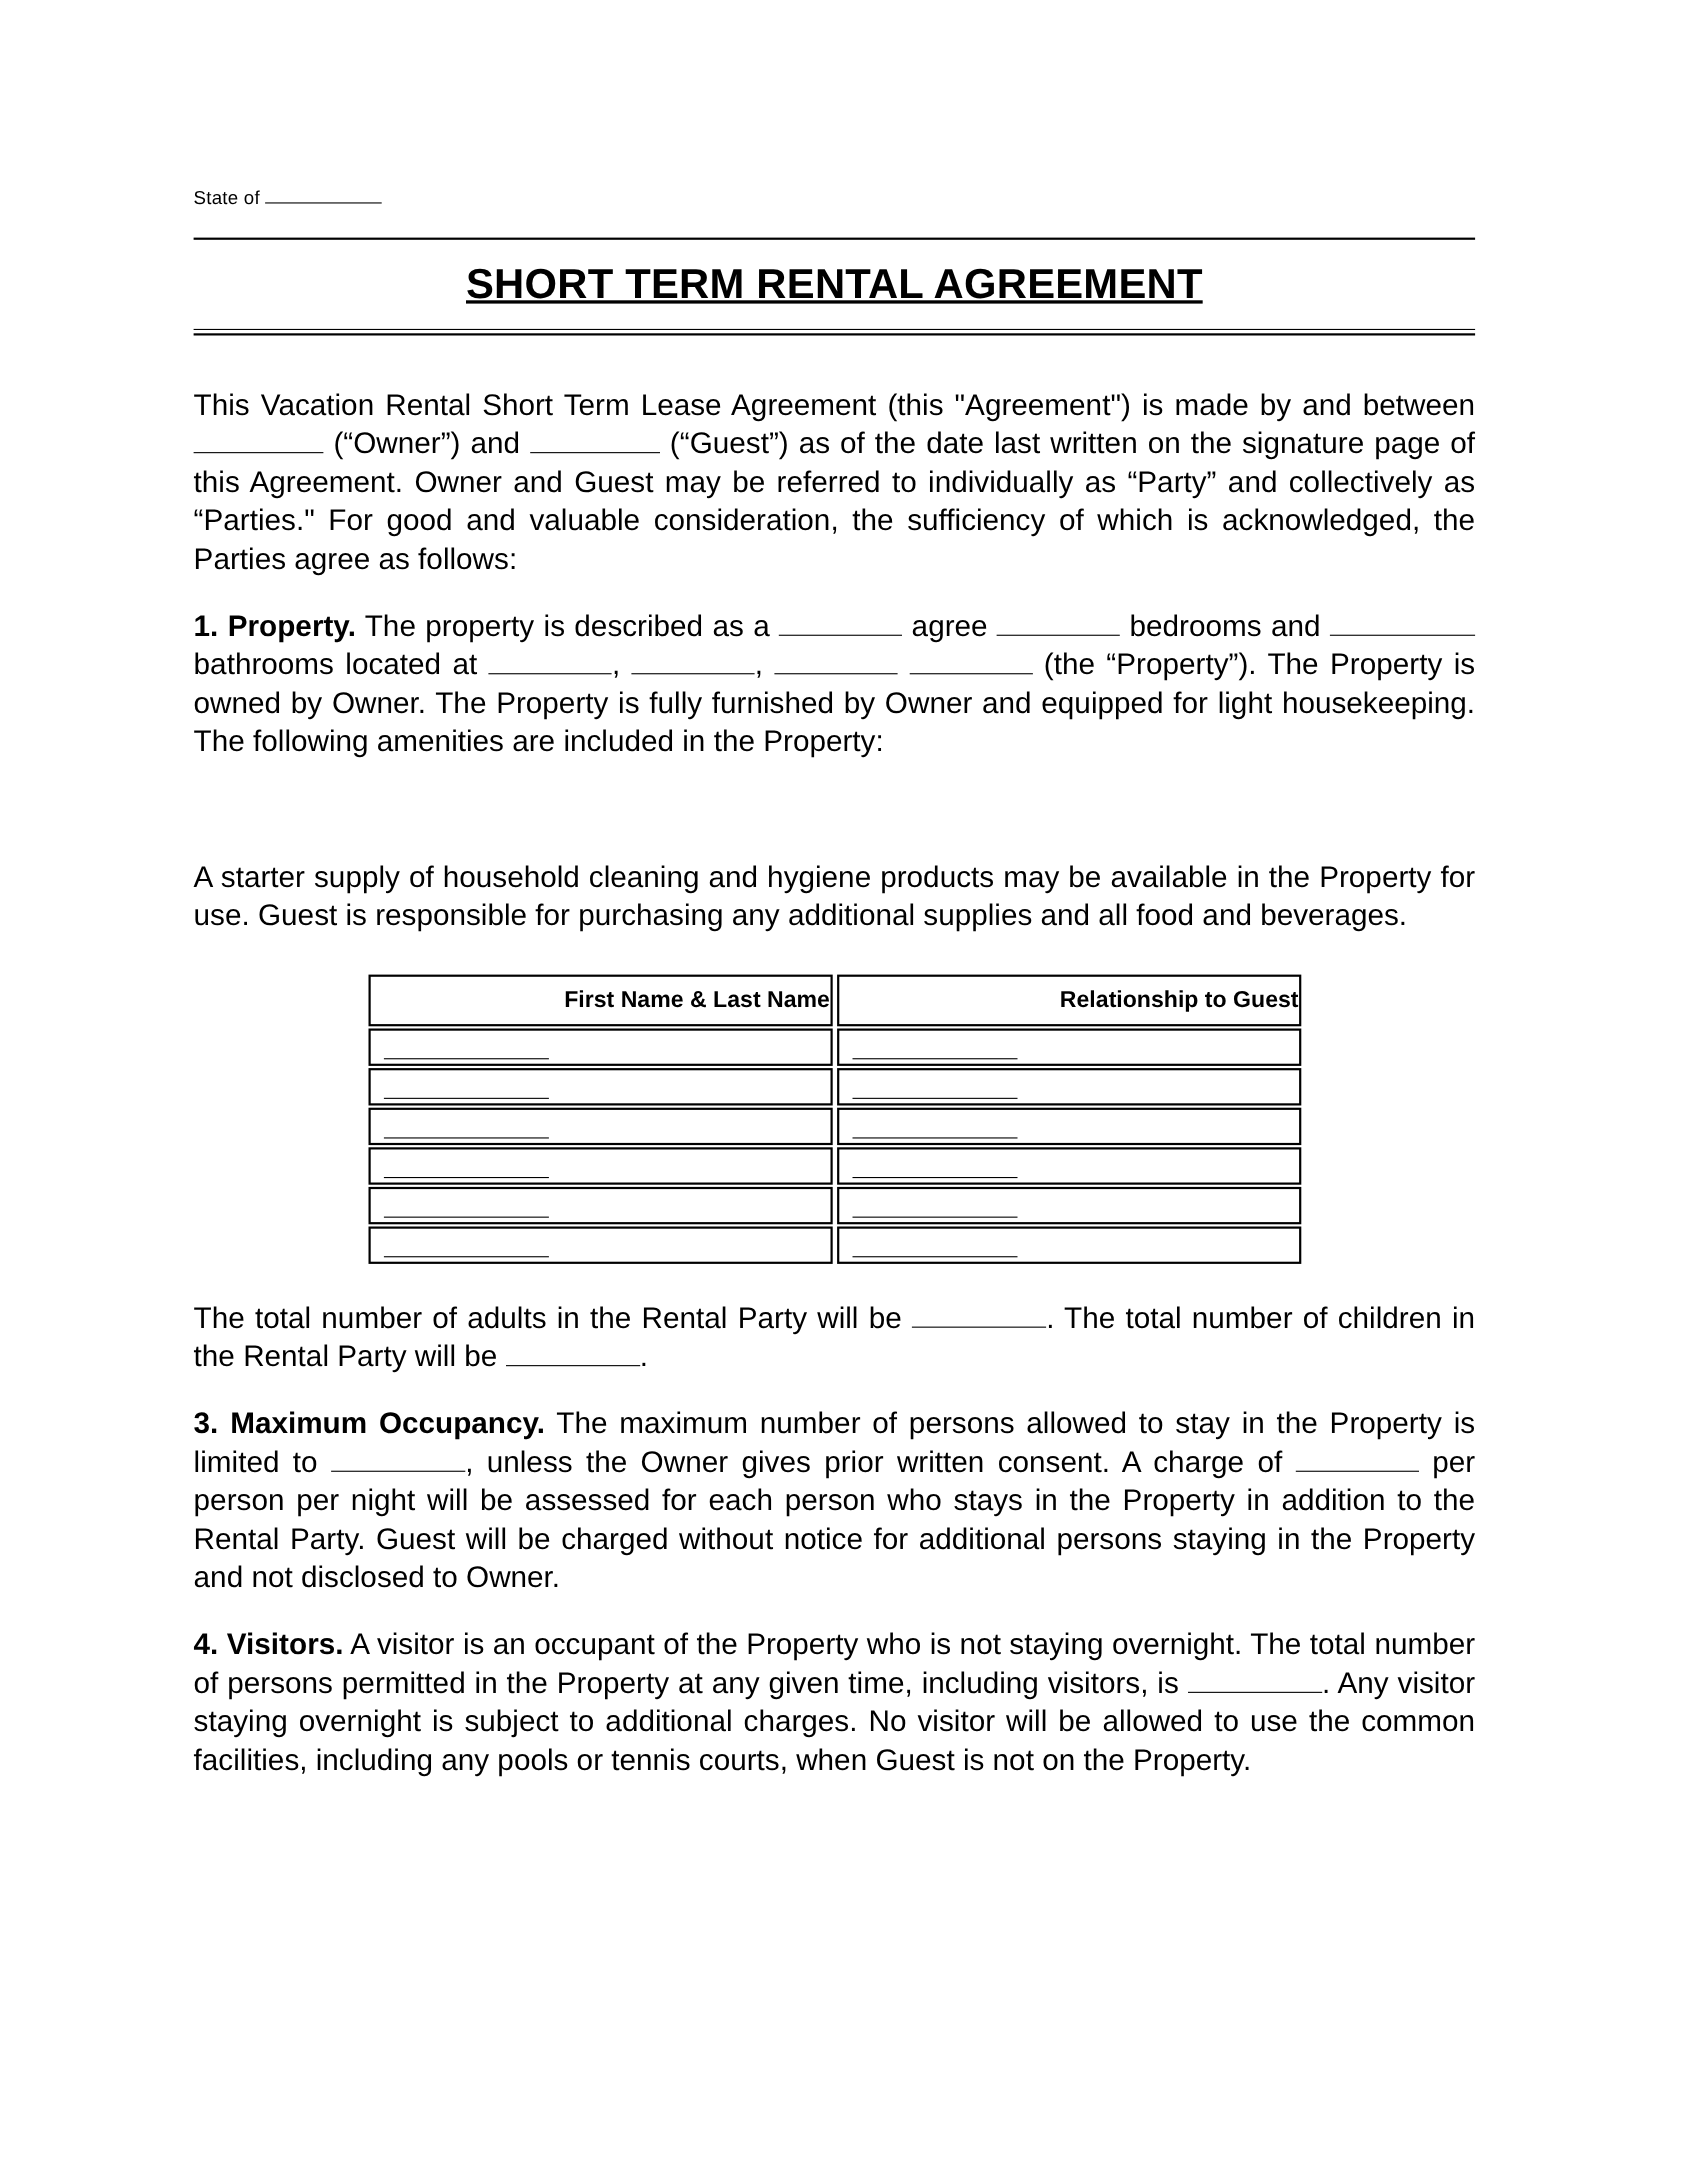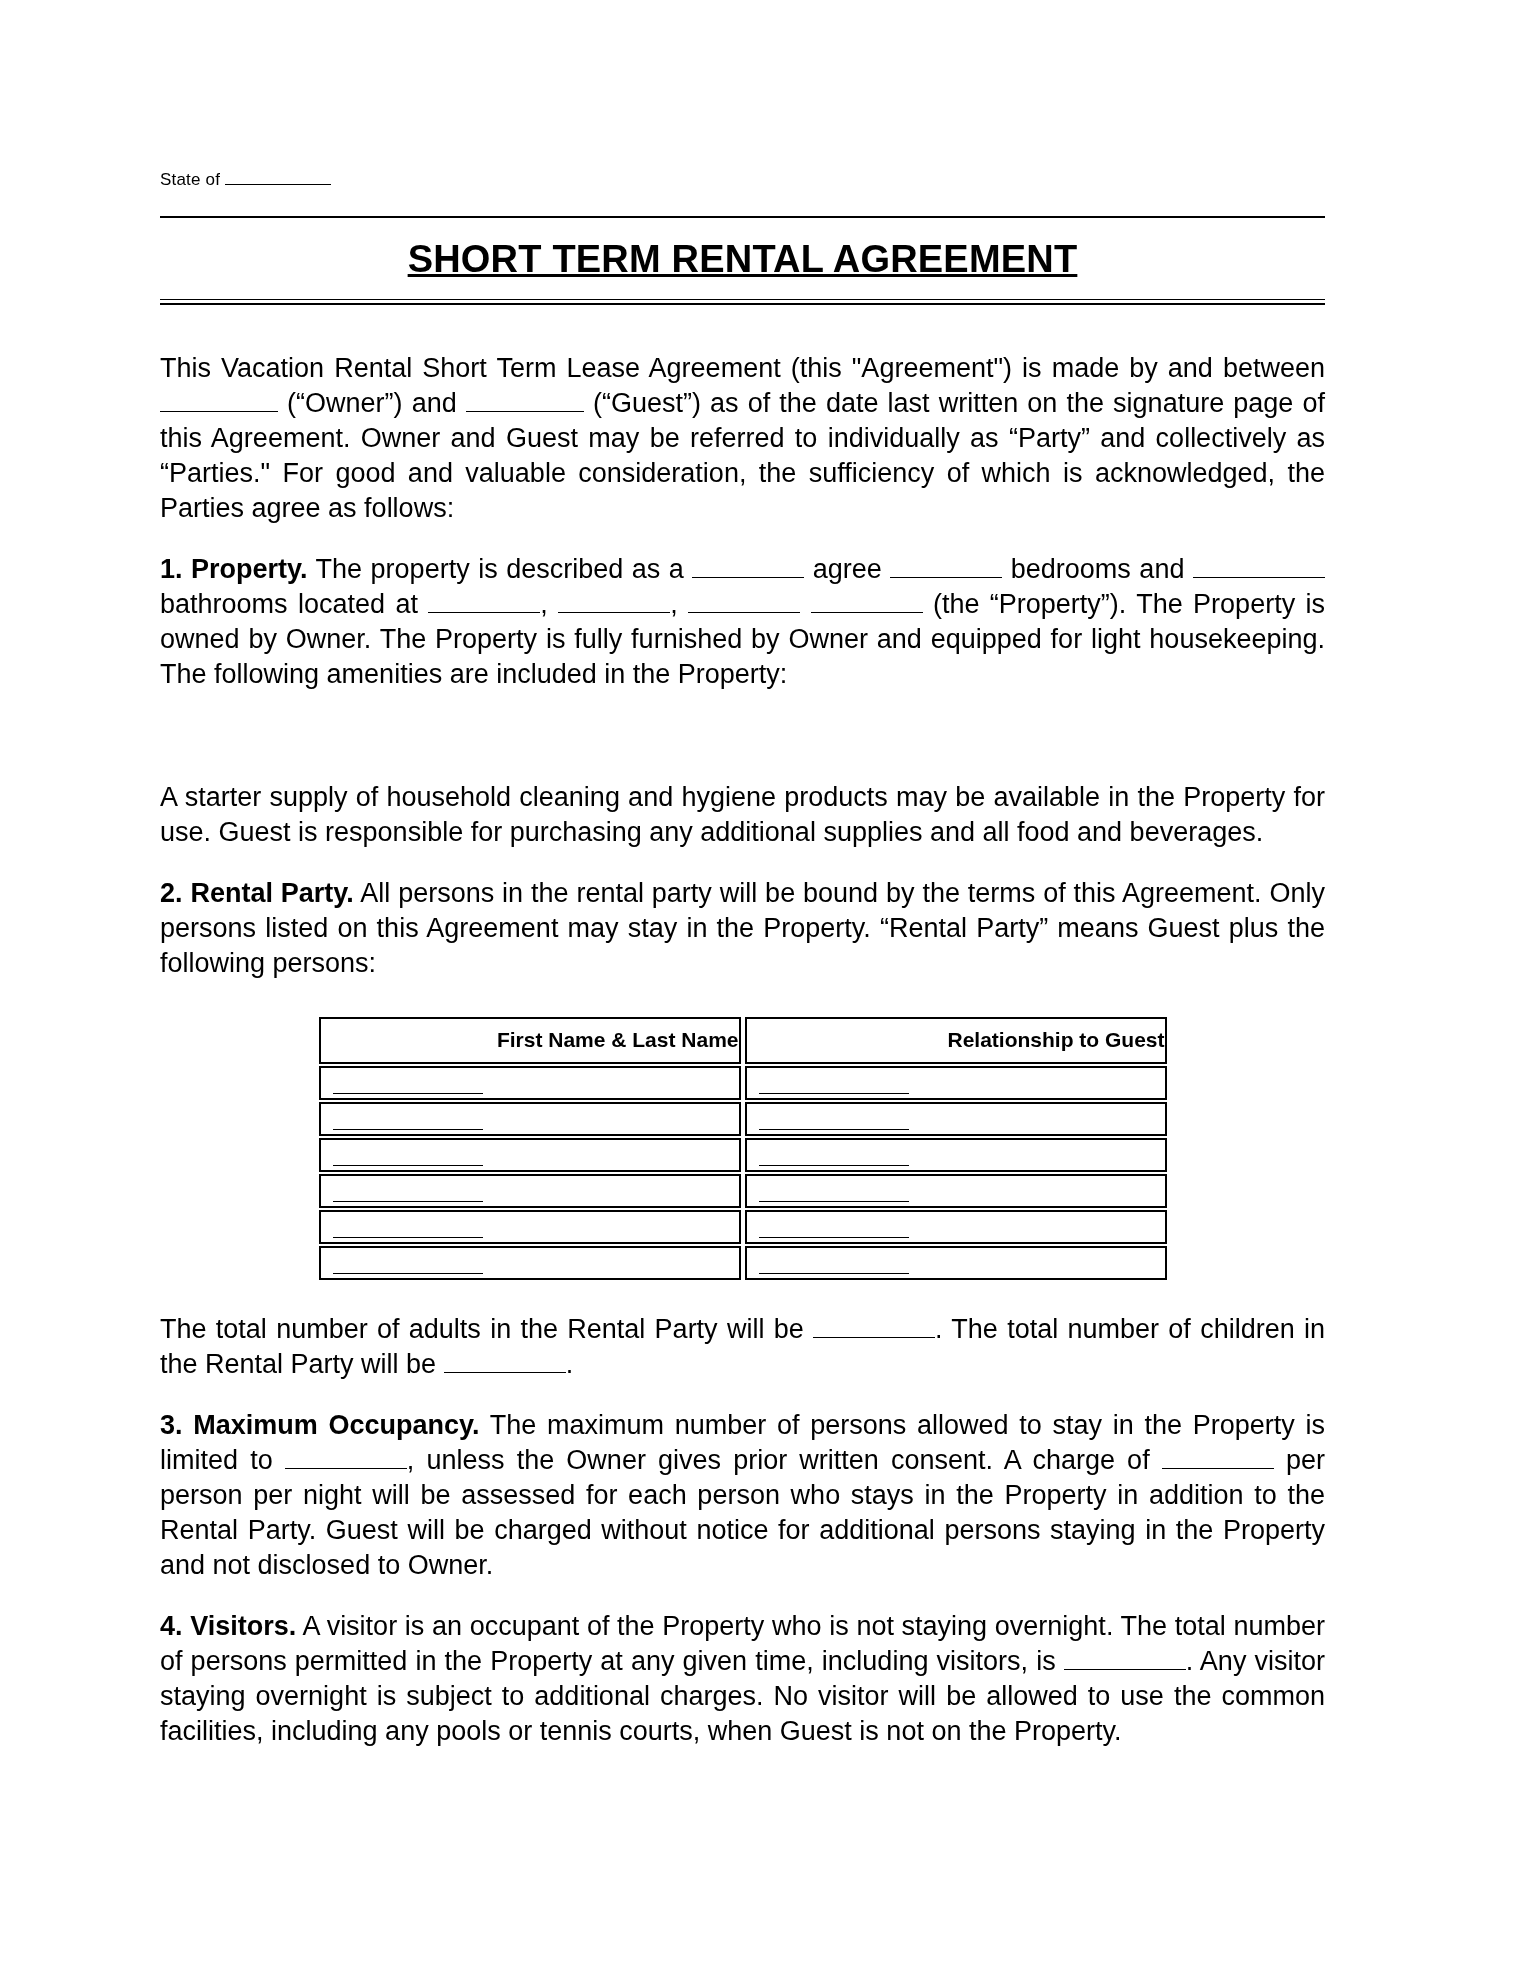--- a/index.html
+++ b/index.html
@@ -17,21 +17,21 @@
   }
   .page {
     position: absolute;
     left: 0; top: 0;
     width: 1530px;
     height: 1980px;
     background: #ffffff;
   }
   .content {
     position: absolute;
-    left: 160px;
+    left: 176px;
     top: 170px;
     width: 1165px;
   }
   .state-line {
     font-size: 17px;
     letter-spacing: 0.2px;
     margin-bottom: 26px;
   }
   .blank {
     display: inline-block;
@@ -141,24 +141,20 @@
       <span class="blank b-2"></span><span>,</span>
       <span class="blank b-2"></span>
       <span class="blank b-2"></span>
       <span>(the “Property”). The Property is owned by Owner. The Property is fully furnished by Owner and equipped for light housekeeping. The following amenities are included in the Property:</span>
     </p>
 
     <div class="gap-lg"></div>
 
     <p class="para">A starter supply of household cleaning and hygiene products may be available in the Property for use. Guest is responsible for purchasing any additional supplies and all food and beverages.</p>
 
-    <p class="para tight">
-      <span class="sec-head">2. Rental Party.</span>
-      <span>All persons in the rental party will be bound by the terms of this Agreement. Only persons listed on this Agreement may stay in the Property. “Rental Party” means Guest plus the following persons:</span>
-    </p>
 
     <table class="rental-party">
       <thead>
         <tr>
           <th class="col-a">First Name &amp; Last Name</th>
           <th class="col-b">Relationship to Guest</th>
         </tr>
       </thead>
       <tbody>
         <tr>

